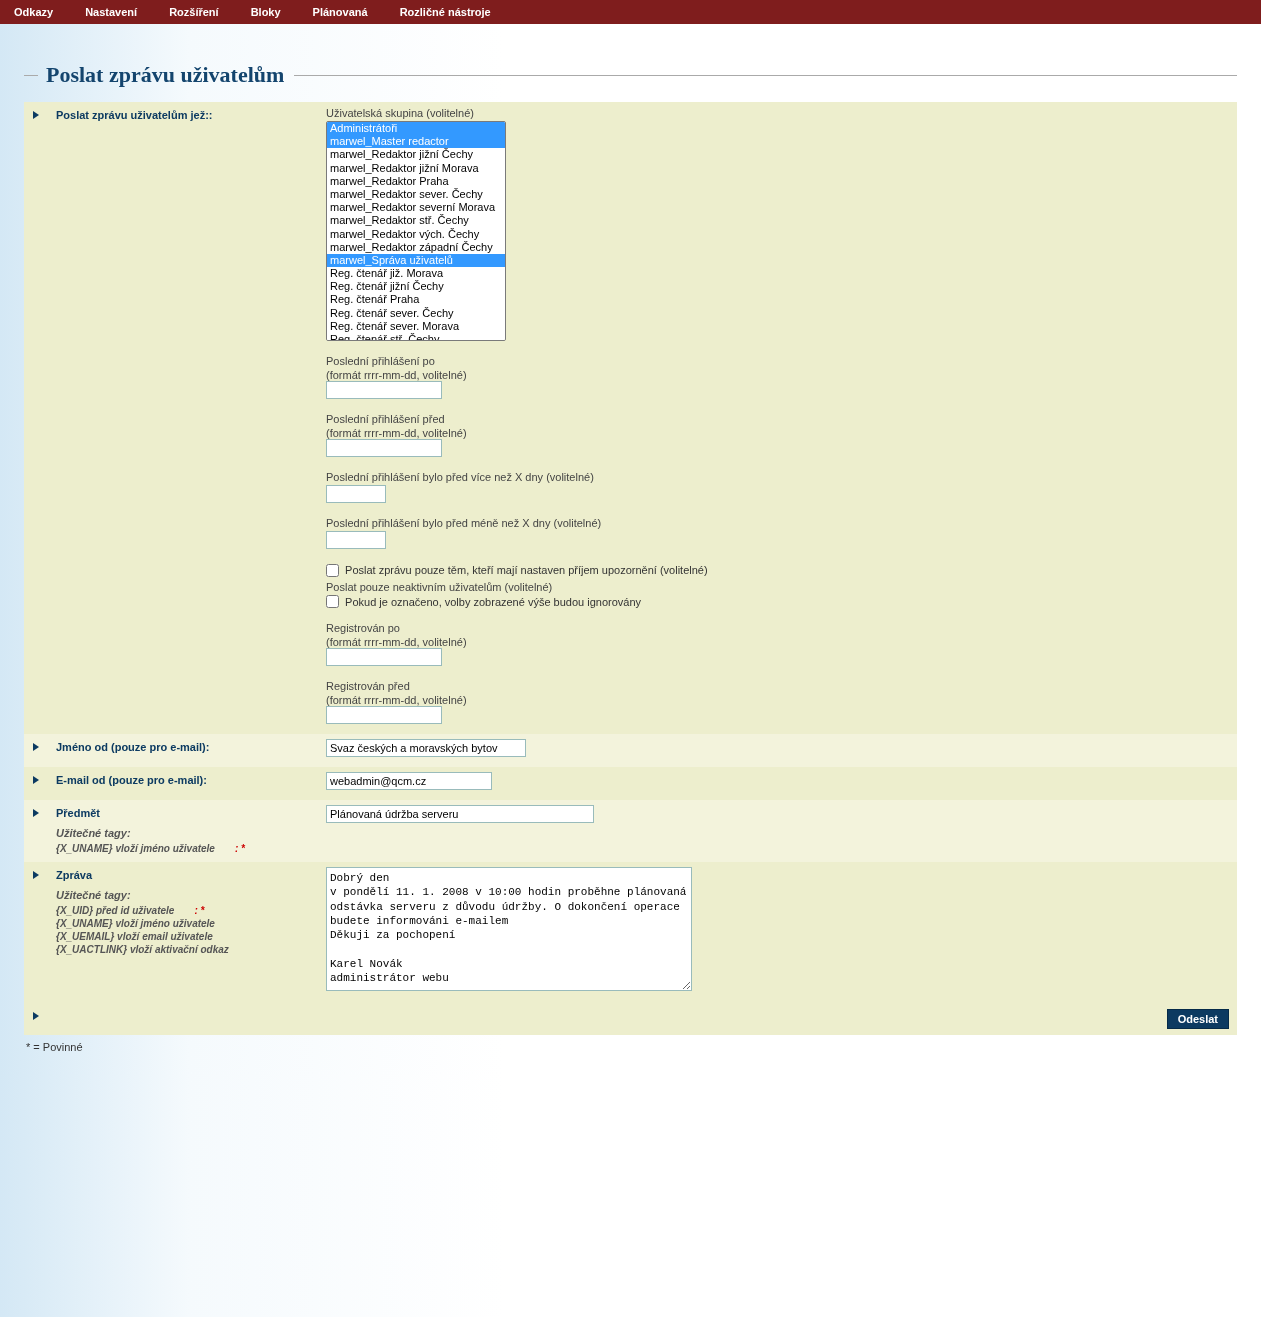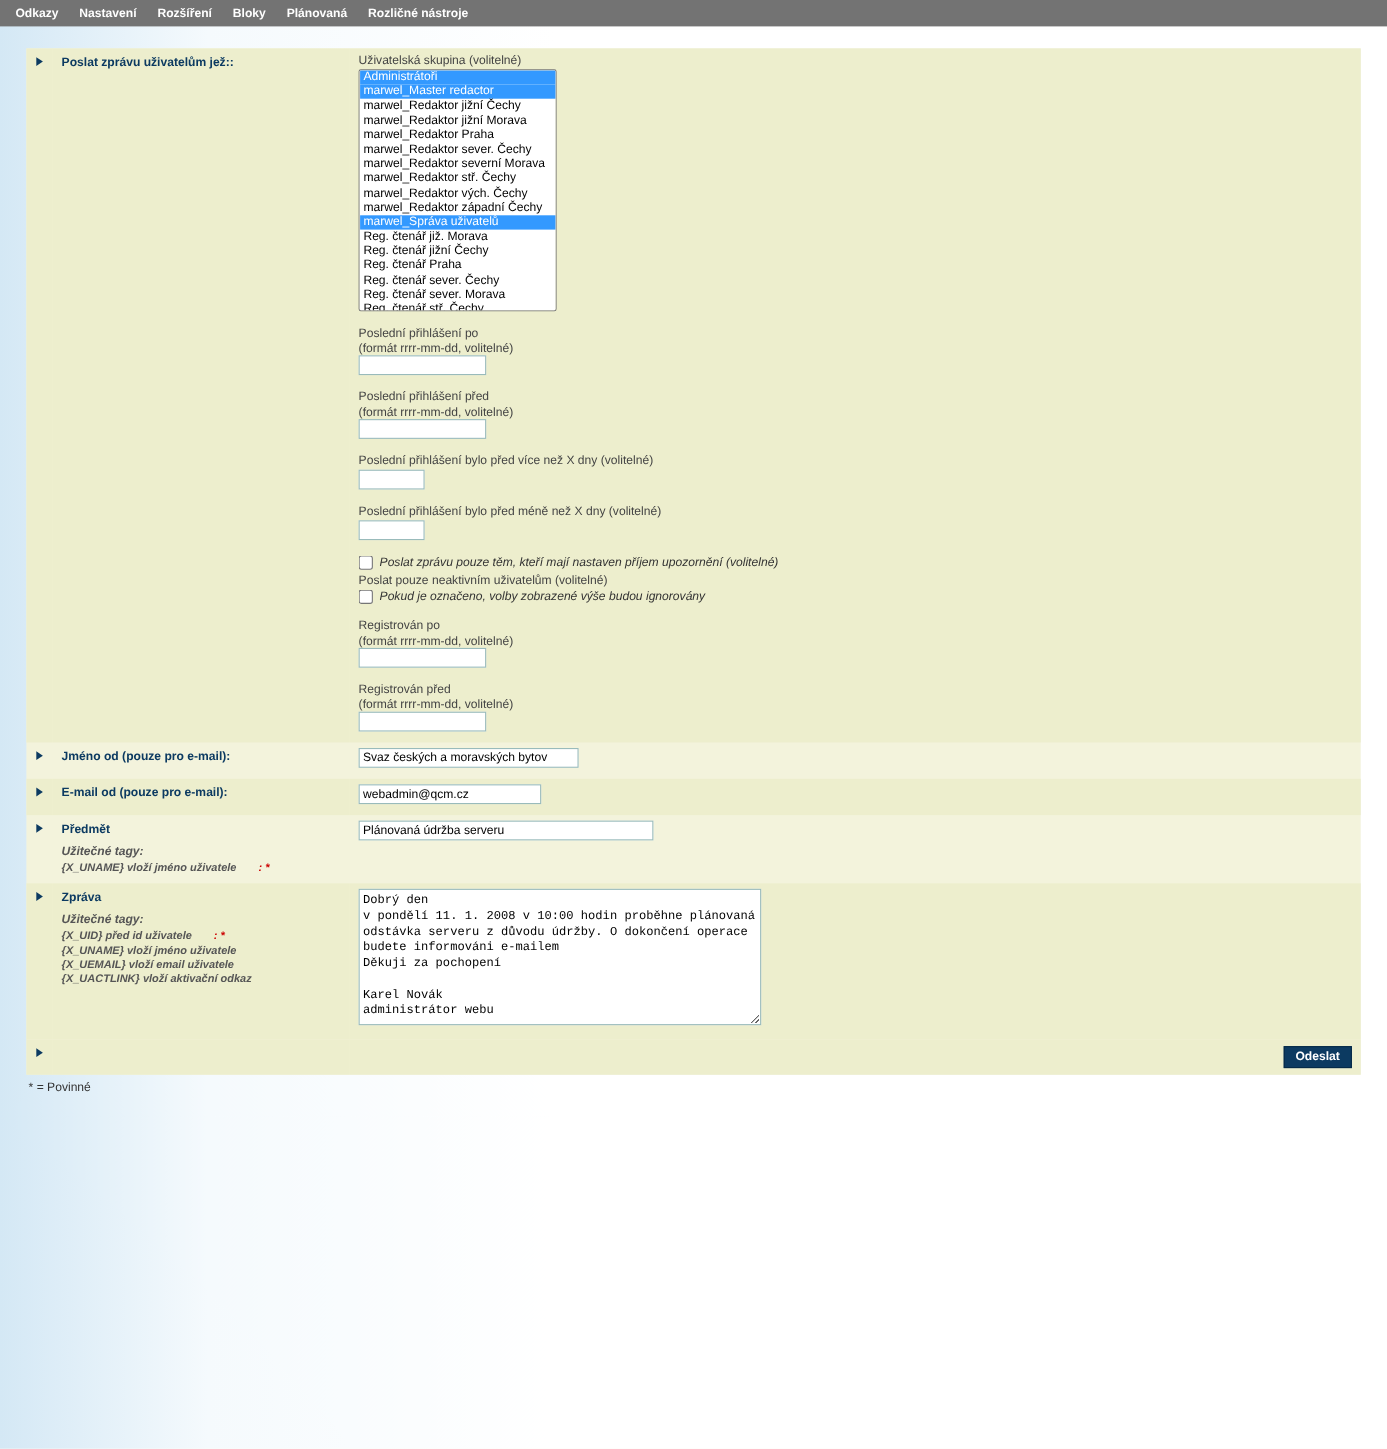--- a/index.html
+++ b/index.html
@@ -1,17 +1,17 @@
 <!DOCTYPE html>
 <html><head>
 <meta charset="utf-8">
 <style>
 * { box-sizing: border-box; margin: 0; padding: 0; }
 body { font-family: Verdana, Arial, sans-serif; font-size: 11px; background: linear-gradient(to right, #d4e8f5 0%, #f5fafd 15%, #ffffff 40%); color: #333; }
-.topmenu { background: #737373; color: #fff; padding: 4px 8px; display: flex; gap: 7px; }
+.topmenu { background: #7f1d1d; color: #fff; padding: 4px 8px; display: flex; gap: 20px; }
 .topmenu a { color: #fff; text-decoration: none; font-weight: bold; padding: 2px 6px; font-size: 11px; }
 .page { padding: 20px 24px; }
 .page-title-row { display: flex; align-items: center; margin: 18px 0 14px; }
 .page-title-row .line { flex: 0 0 14px; height: 1px; background: #aaa; margin-right: 8px; }
 .page-title-row h1 { color: #14456e; font-weight: bold; font-size: 22px; font-family: Georgia, 'Times New Roman', serif; white-space: nowrap; }
 .page-title-row .line2 { flex: 1; height: 1px; background: #aaa; margin-left: 10px; }
 .form-table { width: 100%; border-collapse: collapse; background: #f3f3dc; }
 .form-table tr.alt { background: #edeecd; border-radius: 15px; }
 .form-table td { padding: 6px 8px; vertical-align: top; }
 .form-table td.arrow-cell { width: 24px; text-align: center; padding-top: 7px; }
@@ -27,36 +27,41 @@
 select[multiple] option.sel { background: #3399ff; color: #fff; }
 .field-block { margin-bottom: 14px; }
 .tags-block { margin-top: 8px; }
 .tags-block .tags-title { font-style: italic; color: #555; margin-bottom: 4px; }
 .tags-block .tag-line { font-style: italic; color: #555; font-size: 10px; margin-bottom: 2px; }
 .tags-block .tag-star { color: #c00; margin-left: 20px; }
 .submit-row td { text-align: right; padding: 6px 8px; }
 .submit-btn { background: #0c3a61; color: #fff; border: 1px solid #052a48; padding: 3px 10px; font-size: 11px; font-family: inherit; font-weight: bold; cursor: pointer; }
 .footnote { margin-top: 6px; font-size: 11px; color: #333; padding-left: 2px; }
 .chk-row { margin-bottom: 4px; }
-.chk-row label { vertical-align: middle; font-style: italic; }
+.chk-row label { vertical-align: middle; }
 input[type=checkbox] { vertical-align: middle; margin-right: 3px; }
 </style>
 </head>
 <body>
 
 <div class="topmenu" id="topmenu">
     <a href="#">Odkazy</a>
     <a href="#">Nastavení</a>
     <a href="#">Rozšíření</a>
     <a href="#">Bloky</a>
     <a href="#">Plánovaná</a>
     <a href="#">Rozličné nástroje</a>
   </div>
 
 <div class="page">
+  <div class="page-title-row">
+    <div class="line"></div>
+    <h1>Poslat zprávu uživatelům</h1>
+    <div class="line2"></div>
+  </div>
 
   <table class="form-table">
     <tbody>
         <tr class="alt">
       <td class="arrow-cell"><span class="arrow-icon"></span></td>
       <td class="label-cell">Poslat zprávu uživatelům jež::</td>
       <td class="field-cell">
         <div class="field-block">
           <span class="sub-label">Uživatelská skupina (volitelné)</span>
           <select multiple="" size="20" id="group-select">

